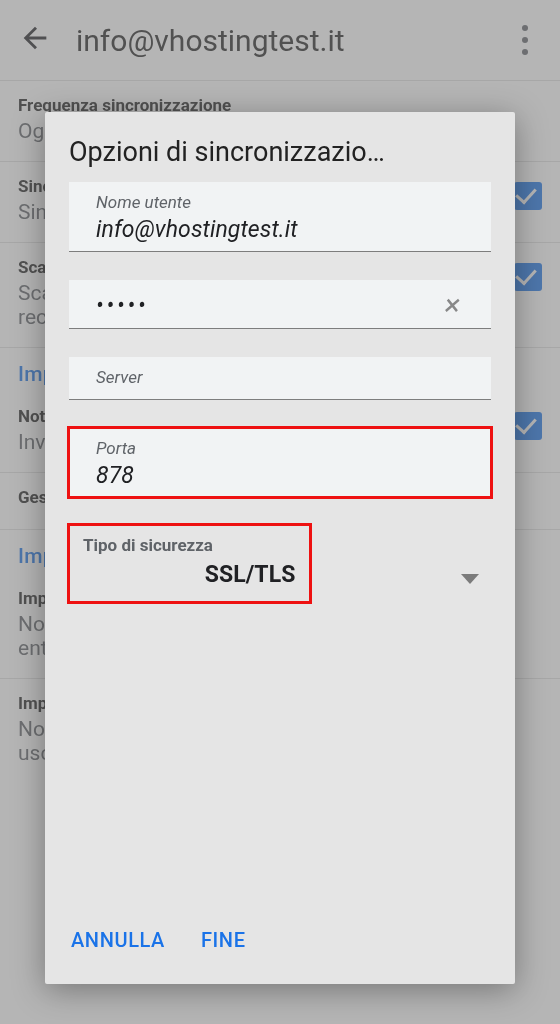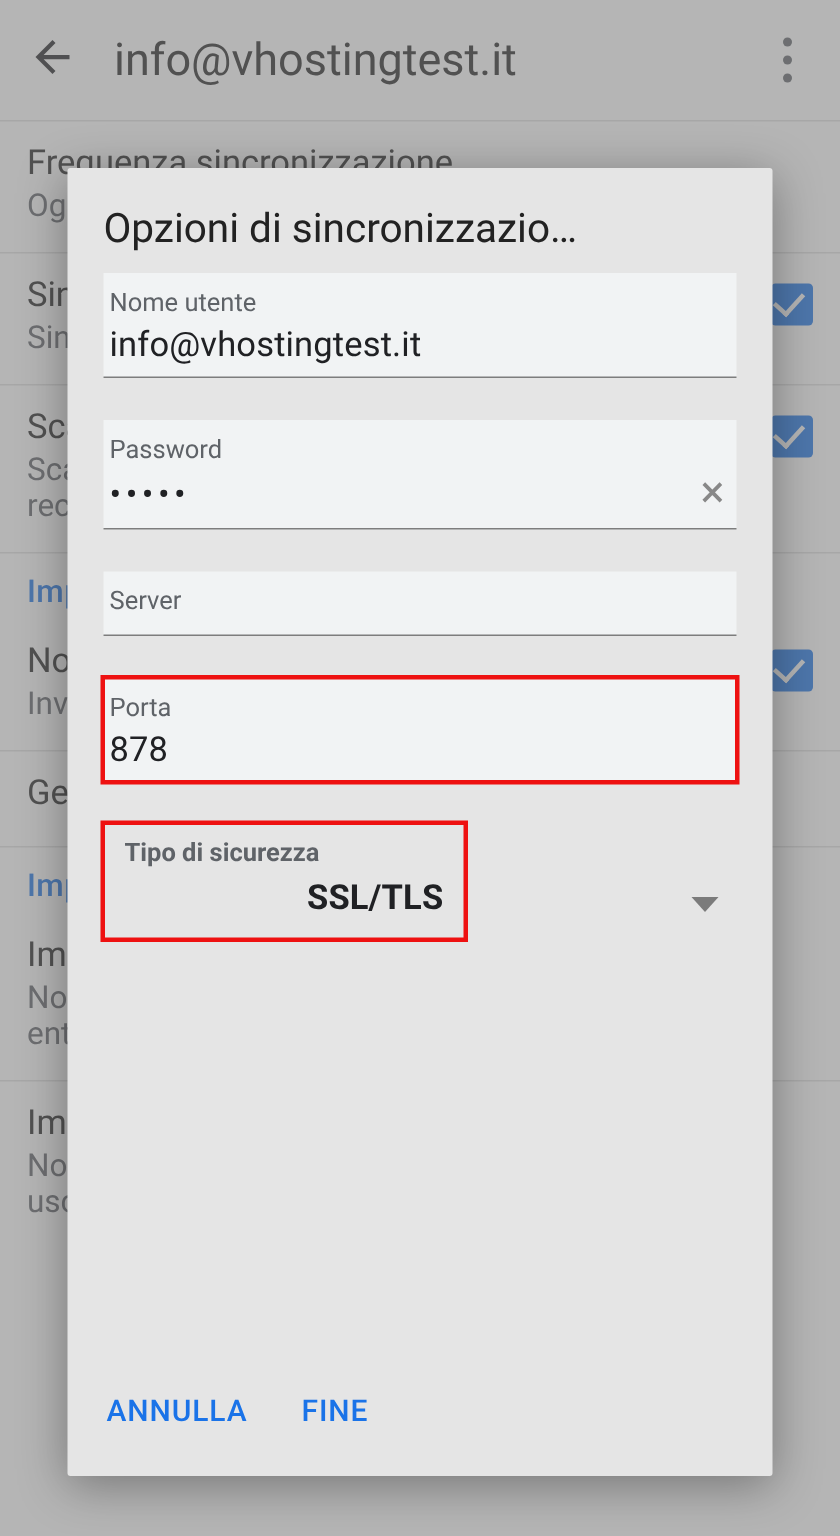--- a/index.html
+++ b/index.html
@@ -9,21 +9,21 @@
   
   .bg { position:absolute; inset:0; background:#ffffff; }
   .appbar { height:80px; display:flex; align-items:center; padding:0 18px; }
   .back-arrow { width:34px; height:34px; }
   .appbar-title { flex:1; text-align:left; margin-left:24px; font-size:30px; font-weight:400; color:#222; }
   .overflow { width:34px; display:flex; flex-direction:column; align-items:center; gap:6px; }
   .dot { width:6px; height:6px; background:#5f6368; border-radius:50%; }
 
   .section { padding:14px 18px 18px; border-top:1px solid #e0e0e0; }
   .section:first-of-type { border-top:none; }
-  .sec-title { font-size:23px; color:#222; margin-bottom:4px; }
+  .sec-title { font-size:17px; color:#222; margin-bottom:4px;font-weight:bold; }
   .sec-sub { font-size:21px; color:#5f6368; }
   .sec-head { font-size:21px; color:#1a73e8; letter-spacing:0.3px; font-weight:500; margin-bottom:2px;}
   .row-with-check { display:flex; align-items:flex-start; justify-content:space-between; }
   .row-text { flex:1; }
   .checkbox { width:28px; height:28px; background:#1a73e8; border-radius:3px; margin-left:16px; margin-top:6px; position:relative; flex:none; }
   .checkbox::after { content:""; position:absolute; left:6px; top:2px; width:9px; height:16px; border:solid #fff; border-width:0 3px 3px 0; transform:rotate(42deg); }
 
   
   .scrim { position:absolute; inset:0; background:rgba(120,120,120,0.55); }
 
@@ -38,22 +38,23 @@
     box-shadow:0 6px 32px rgba(0,0,0,0.35);
     display:flex; flex-direction:column;
     padding:24px 0 0 0;
   }
   .dlg-title { font-size:27px; font-weight:400; padding:0 24px 14px; color:#222; white-space:nowrap; overflow:hidden; text-overflow:ellipsis;}
   .dlg-body { flex:1; overflow:hidden; padding:0 24px; display:flex; flex-direction:column; gap:28px; }
 
   .field {
     background:#f1f3f4;
     border-bottom:1.5px solid #7d7d7d;
-    padding:10px 4px 8px;
+    padding:10px 27px 8px;
     position:relative;
+    font-style:italic;
   }
   .field-label { font-size:17px; color:#5f6368; margin-bottom:4px; }
   .field-value { font-size:23px; color:#202124; letter-spacing:0.1px; word-break:break-all; }
   .pw-row { display:flex; align-items:center; }
   .pw-row .field-value { flex:1; letter-spacing:3px; }
   .close-x { font-size:30px; color:#888; padding:0 4px; line-height:1; }
 
   .highlight-red { outline:3px solid #e11; outline-offset:-1px; }
 
   .select-field { padding:10px 14px 14px;font-weight:bold; }
@@ -139,21 +140,20 @@
   <div class="dlg-title">Opzioni di sincronizzazio…</div>
 
   <div class="dlg-body">
 
     <div class="field">
       <div class="field-label">Nome utente</div>
       <div class="field-value">info@vhostingtest.it</div>
     </div>
 
     <div class="field">
-      <div class="field-label">Password</div>
       <div class="pw-row">
         <div class="field-value">•••••</div>
         <div class="close-x">×</div>
       </div>
     </div>
 
     <div class="field">
       <div class="field-label">Server</div>
     </div>
 

